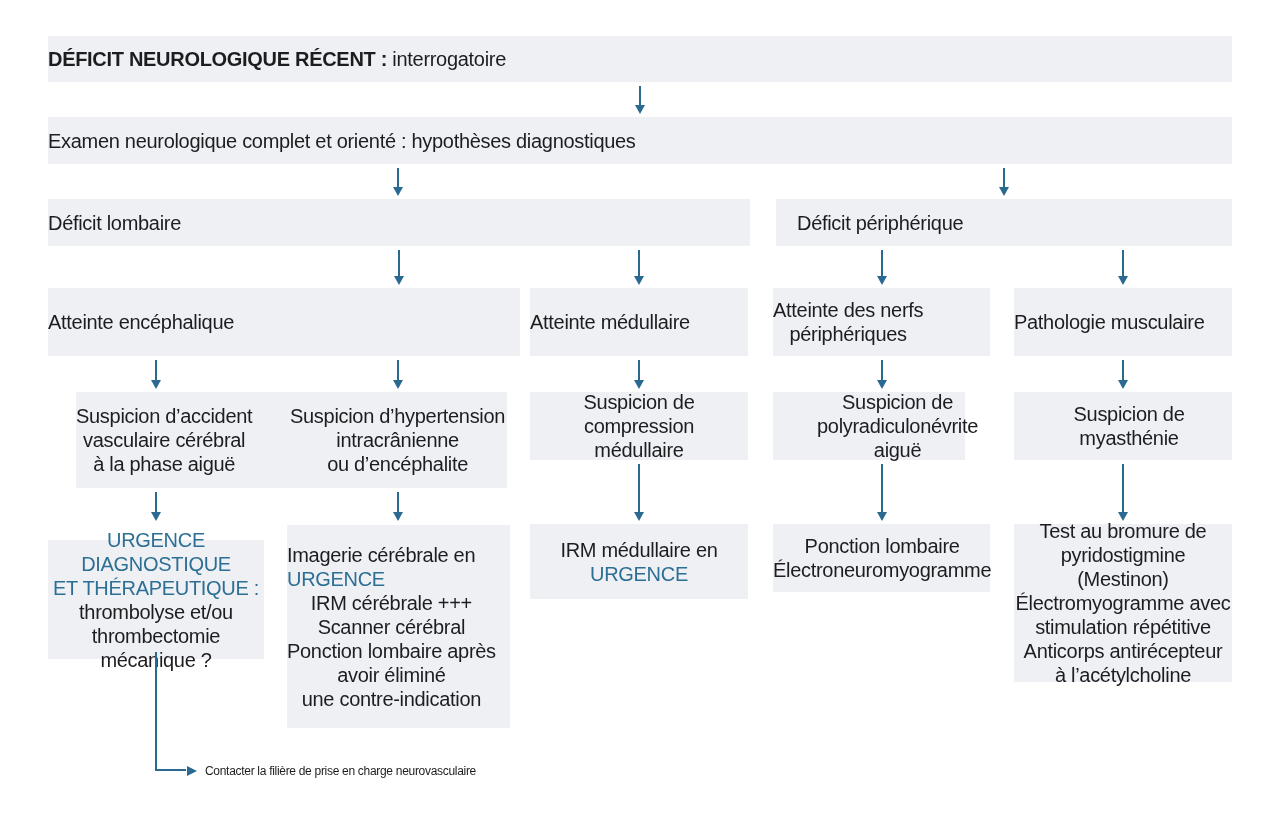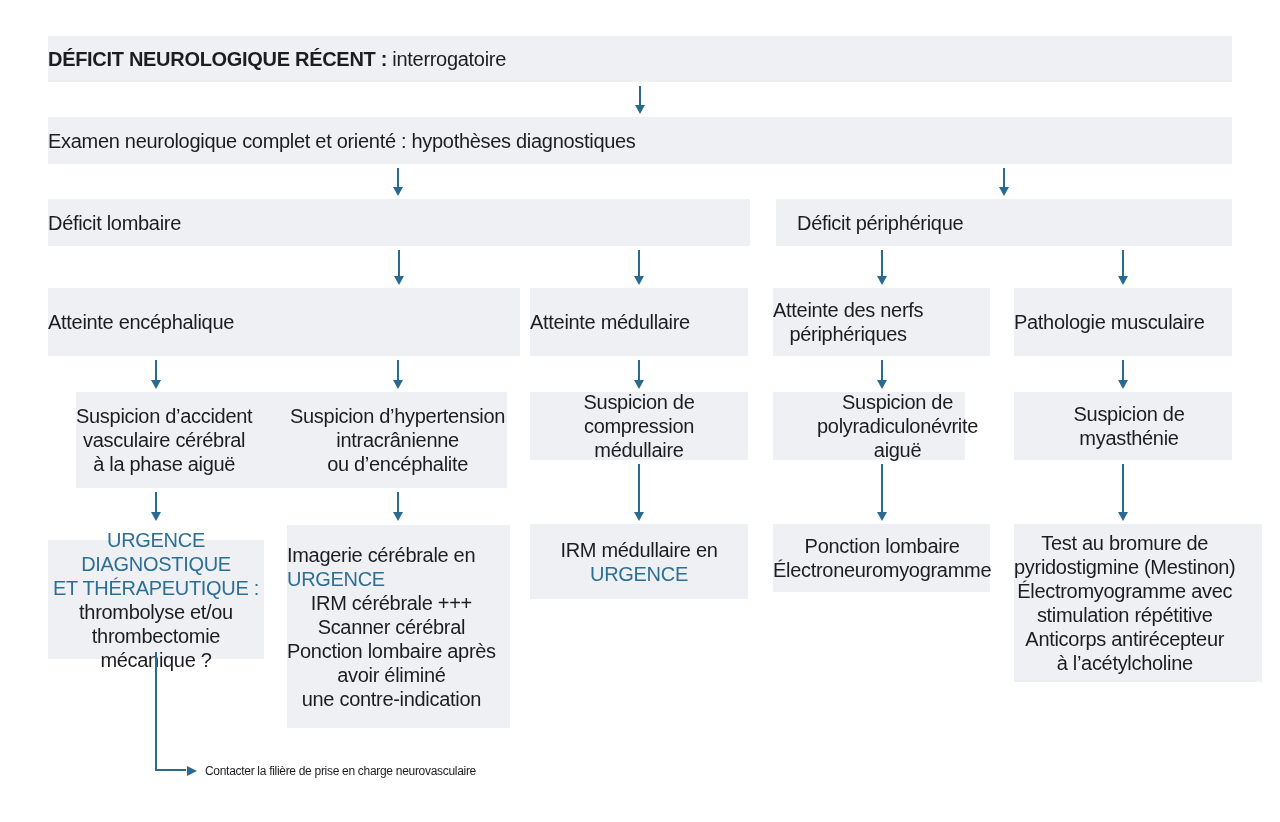--- a/index.html
+++ b/index.html
@@ -153,21 +153,21 @@
 avoir éliminé
 une contre-indication</div>
   </div>
   <div class="node" style="left:530px;top:524px;width:218px;height:75px;">
     <div><span>IRM médullaire en </span><span class="accent">URGENCE</span></div>
   </div>
   <div class="node" style="left:773px;top:524px;width:217px;height:68px;">
     <div>Ponction lombaire
 Électroneuromyogramme</div>
   </div>
-  <div class="node" style="left:1014px;top:524px;width:248px;height:158px;">
+  <div class="node" style="left:1014px;top:524px;width:218px;height:158px;">
     <div>Test au bromure de
 pyridostigmine (Mestinon)
 Électromyogramme avec
 stimulation répétitive
 Anticorps antirécepteur
 à l’acétylcholine</div>
   </div>
 
   <div class="arr-elbow"></div>
   <div class="footer-label">Contacter la filière de prise en charge neurovasculaire</div>

